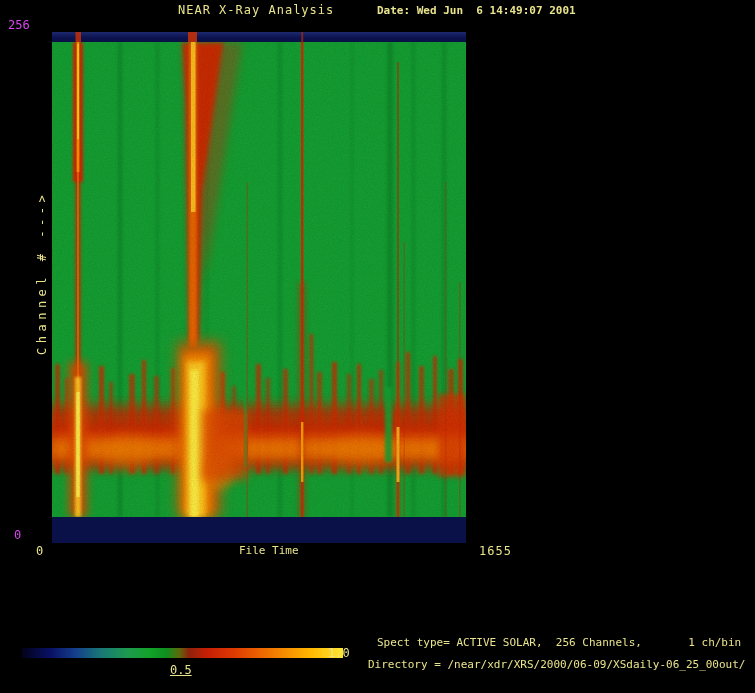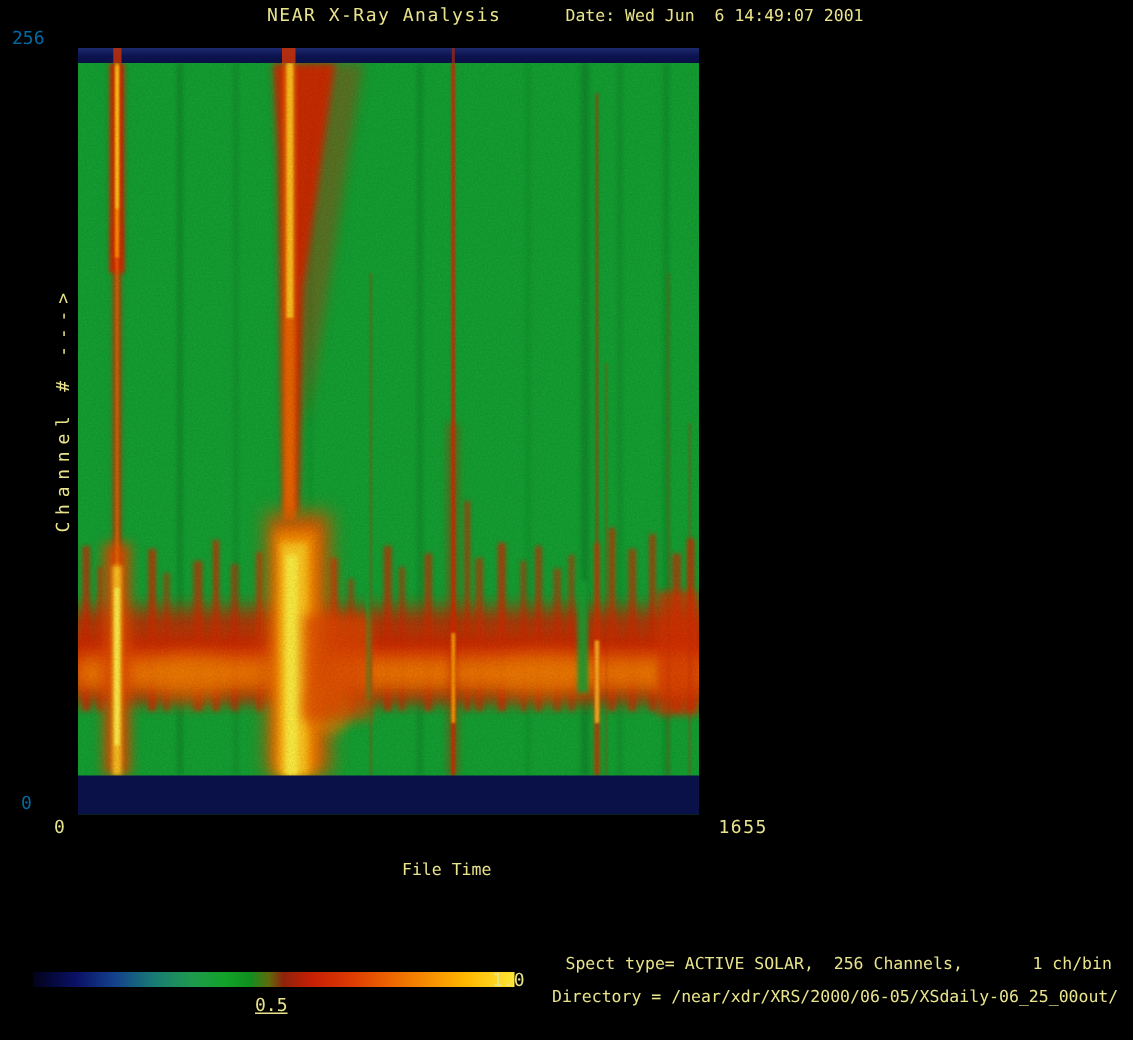--- a/index.html
+++ b/index.html
@@ -1,29 +1,29 @@
 <!DOCTYPE html>
 <html><head>
 <meta charset="utf-8">
 <style>
   html,body{margin:0;padding:0;background:#000;width:755px;height:693px;overflow:hidden;
     font-family:"DejaVu Sans Mono","Liberation Mono",monospace;}
   .abs{position:absolute;}
   .txt{color:#e9e48c;white-space:pre;line-height:1.1;}
-  .pale{color:#0369a1;text-align:right;}
+  .pale{color:#d946ef;text-align:right;}
   #stage{position:absolute;left:0;top:0;width:602px;height:693px;background:#000;}
   .title{left:178px;top:4px;font-size:12px;letter-spacing:1px;}
-  .date{left:377px;top:5px;font-size:11px;}
+  .date{left:377px;top:5px;font-size:11px;font-weight:bold;}
   .ymax{left:8px;top:19px;font-size:12px;}
   .ymin{left:14px;top:529px;font-size:12px;}
   .ytitle{left:36px;top:355px;font-size:12px;letter-spacing:4.5px;transform-origin:0 0;
     transform:rotate(-90deg);}
   .plot{left:52px;top:32px;width:414px;height:511px;}
   .x0{left:36px;top:545px;font-size:12px;}
-  .xtitle{left:239px;top:574px;font-size:11px;margin-left:29px;}
+  .xtitle{left:239px;top:545px;font-size:11px;}
   .xmax{left:479px;top:545px;font-size:12px;letter-spacing:1px;}
   .cbtitle{left:20px;top:632px;font-size:12px;}
   .cbar{left:22px;top:648px;width:321px;height:10px;
     background:linear-gradient(90deg,#02021a 0%,#0a1166 9%,#14418c 17%,#187a74 25%,
       #1e9a4e 33%,#12a228 40%,#0f8f1f 45%,#5e6a0c 49%,#8f220a 52%,#c81f05 58%,
       #dd3a02 66%,#ec6400 74%,#f68d00 82%,#ffb800 90%,#ffe636 100%);}
   .cb0{left:20px;top:664px;font-size:12px;margin-top:40px;}
   .cb5{left:170px;top:664px;font-size:12px;text-decoration:underline;}
   .cb1{left:328px;top:647px;font-size:12px;text-align:right;}
   .info1{left:377px;top:637px;font-size:11px;}
@@ -197,15 +197,15 @@
   <div class="abs txt x0">0</div>
   <div class="abs txt xtitle">File Time</div>
   <div class="abs txt xmax">1655</div>
 
   <div class="abs cbar"></div>
   <div class="abs txt cb0">0.0</div>
   <div class="abs txt cb5">0.5</div>
   <div class="abs txt cb1">1.0</div>
 
   <div class="abs txt info1">Spect type= ACTIVE SOLAR,  256 Channels,       1 ch/bin</div>
-  <div class="abs txt info2">Directory = /near/xdr/XRS/2000/06-05/XSdaily-06_25_00out/</div>
+  <div class="abs txt info2">Directory = /near/xdr/XRS/2000/06-09/XSdaily-06_25_00out/</div>
 
 </div>
 
 </body></html>

